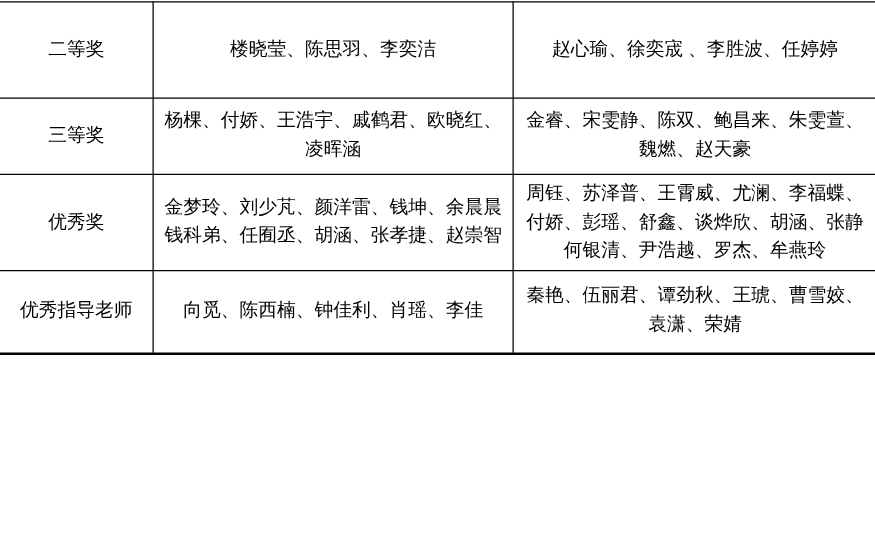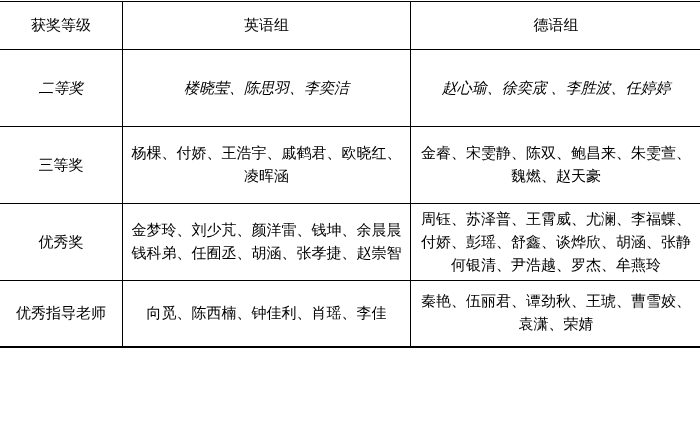--- a/index.html
+++ b/index.html
@@ -27,44 +27,39 @@
     vertical-align: middle;
     font-weight: normal;
     font-size: 15px;
     line-height: 23px;
     padding: 2px 6px;
     overflow: hidden;
   }
   table.award-table { border-bottom: 2px solid #000000; }
   tr.r-header { height: 48px; }
   tr.r-first  { height: 76px; }
-  tr.r-second { height: 77px; font-style: italic; }
-  tr.r-third  { height: 77px; }
+  tr.r-second { height: 77px; }
+  tr.r-third  { height: 61px; }
   tr.r-merit  { height: 77px; }
   tr.r-teacher{ height: 66px; margin-left: 48px; }
   col.c-level  { width: 123px; }
   col.c-eng    { width: 288px; }
   col.c-ger    { width: 291px; }
   .name-line { display: block; }
 </style>
 </head>
 <body>
 
 <table class="award-table">
   <colgroup>
     <col class="c-level">
     <col class="c-eng">
     <col class="c-ger">
   </colgroup>
   <tbody>
-      <tr class="r-header">
-    <th>获奖等级</th>
-    <th>英语组</th>
-    <th>德语组</th>
-  </tr>
 
 
   <tr class="r-second">
     <td>二等奖</td>
     <td>
       <span class="name-line">楼晓莹、陈思羽、李奕洁</span>
     </td>
     <td>
       <span class="name-line">赵心瑜、徐奕宬 、李胜波、任婷婷</span>
     </td>

